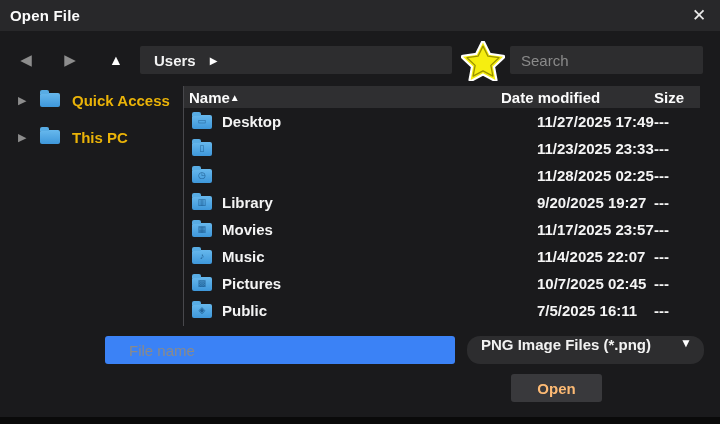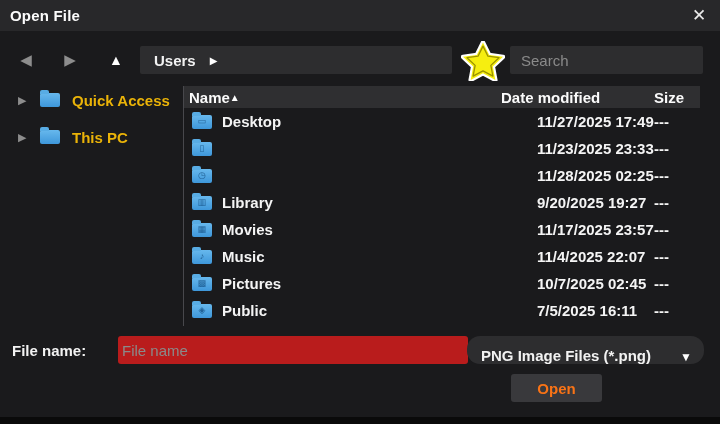--- a/index.html
+++ b/index.html
@@ -50,29 +50,29 @@
   .hcol-date{padding-left:4px;}
   .hcol-size{padding-left:5px;}
   .rows{position:absolute;left:184px;top:108px;width:516px;}
   .file-row{height:27px;display:grid;grid-template-columns:313px 152px 51px;align-items:center;font-size:15px;font-weight:600;color:#f4f4f4;cursor:default;}
   .name-cell{display:flex;align-items:center;padding-left:8px;gap:10px;}
   .date-cell{padding-left:4px;white-space:nowrap;margin-left:36px;}
   .size-cell{padding-left:5px;}
 
   
   .filename-label{position:absolute;left:12px;top:336px;height:28px;display:flex;align-items:center;font-size:15px;font-weight:600;}
-  .filename-input{position:absolute;left:118px;top:336px;width:350px;height:28px;background:#b91c1c;border:none;border-radius:3px;
-    color:#f2f2f2;padding:0 4px;box-sizing:border-box;font-size:15px;font-family:"Liberation Sans",sans-serif;outline:none;}
+  .filename-input{position:absolute;left:105px;top:336px;width:350px;height:28px;background:#3b82f6;border:none;border-radius:3px;
+    color:#f2f2f2;padding:0 24px;box-sizing:border-box;font-size:15px;font-family:"Liberation Sans",sans-serif;outline:none;}
   .filename-input::placeholder{color:#8a8a8a;}
   .filetype{position:absolute;left:467px;top:336px;width:237px;height:28px;background:#2d2d2f;border-radius:13px;
-    display:flex;align-items:flex-end;font-size:15px;font-weight:600;cursor:default;}
+    display:flex;align-items:flex-start;font-size:15px;font-weight:600;cursor:default;}
   .filetype-label{margin-left:14px;}
   .filetype-caret{position:absolute;right:12px;font-size:12px;color:#fff;}
   .btn{position:absolute;top:374px;height:28px;background:#39393c;border-radius:3px;display:flex;align-items:center;justify-content:center;
-    font-size:15px;font-weight:600;color:#f97316;cursor:default;}
+    font-size:15px;font-weight:600;color:#fdba74;cursor:default;}
   .btn-open{left:511px;width:91px;}
   .btn-cancel{left:615px;width:88px;}
   .bottom-strip{position:absolute;left:0;top:417px;width:720px;height:7px;background:#0a0a0a;}
 </style>
 </head>
 <body>
 
 <div class="window">
 
   <div class="titlebar">
@@ -212,21 +212,20 @@
           <span class="folder">
             <span class="glyph">◈</span>
           </span>
           <span>Public</span>
         </div>
         <div class="date-cell">7/5/2025 16:11</div>
         <div class="size-cell">---</div>
       </div>
     </div>
 
-  <div class="filename-label">File name:</div>
   <input class="filename-input" type="text" placeholder="File name" style="">
 
   <div class="filetype">
     <span class="filetype-label">PNG Image Files (*.png)</span>
     <span class="filetype-caret">▼</span>
   </div>
 
   <div class="btn btn-open">Open</div>
 
   <div class="bottom-strip"></div>

